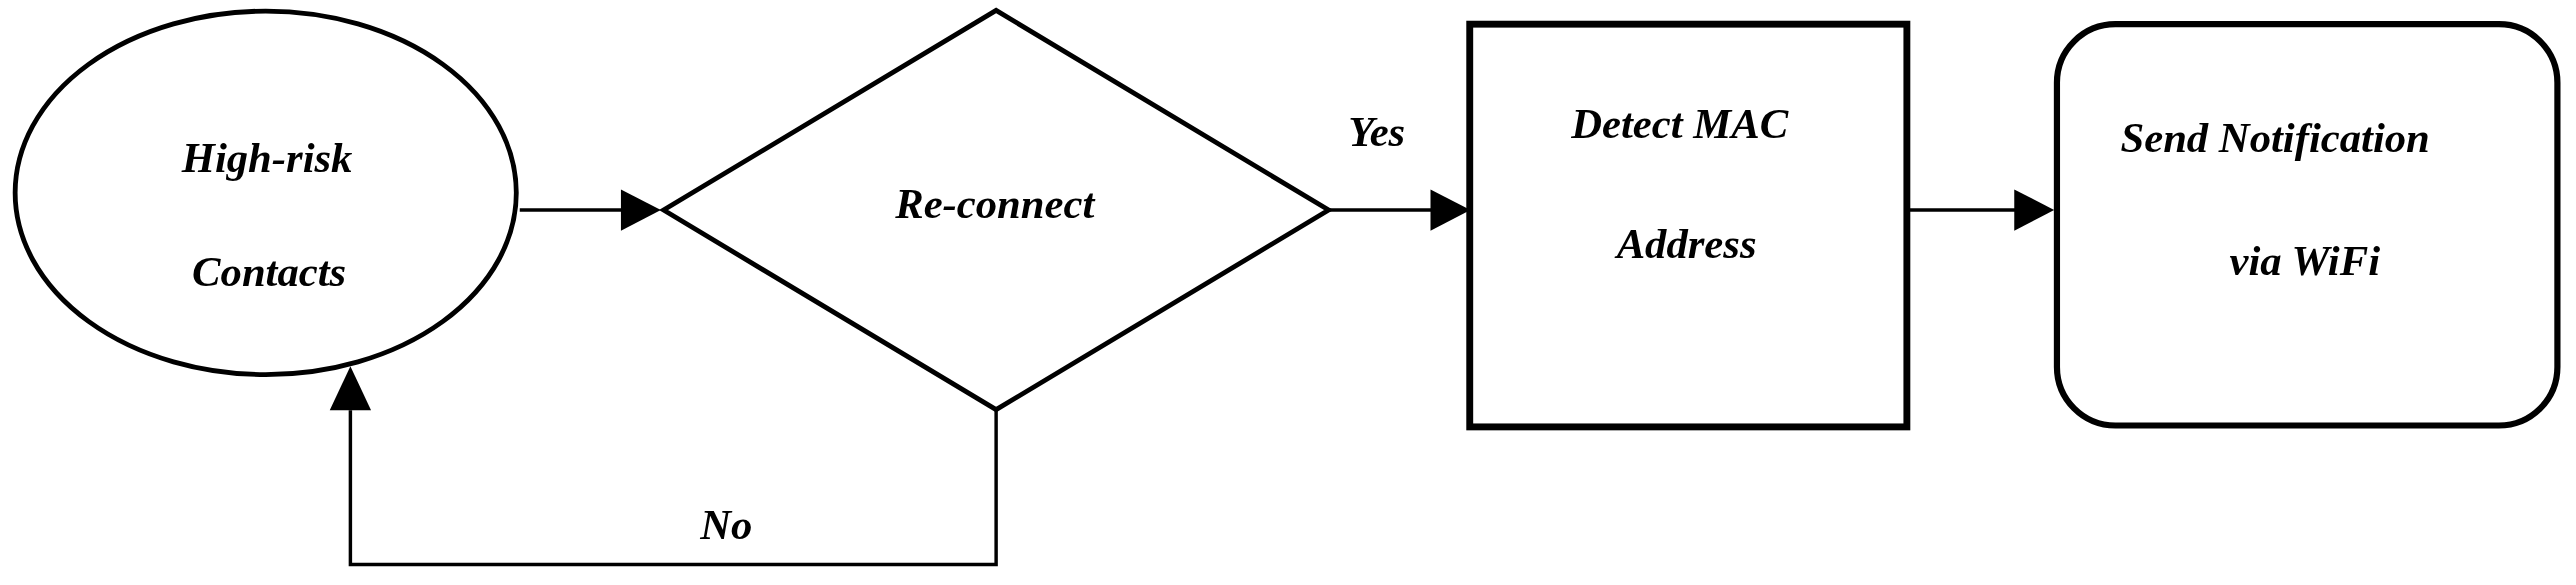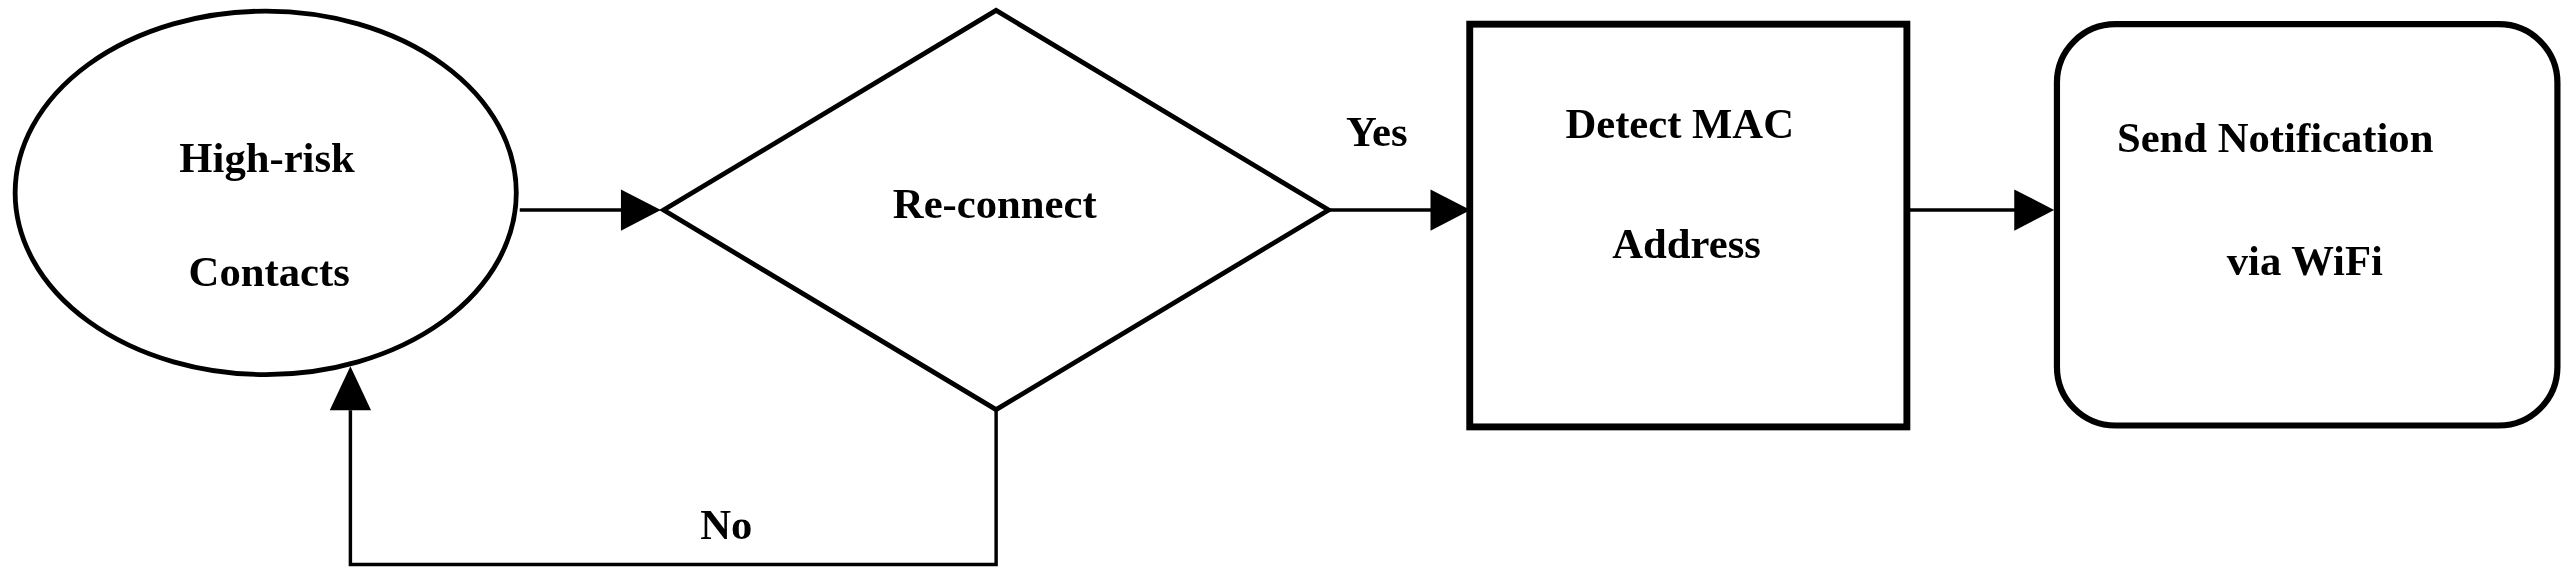--- a/index.html
+++ b/index.html
@@ -6,20 +6,21 @@
     margin: 0;
     padding: 0;
     background: #ffffff;
   }
   .figure-canvas {
     position: relative;
     width: 2576px;
     height: 586px;
     background: #ffffff;
     overflow: hidden;
+    font-style: italic;
   }
   svg.flowchart {
     display: block;
     width: 2576px;
     height: 586px;
   }
   .shape {
     fill: #ffffff;
     stroke: #000000;
   }

